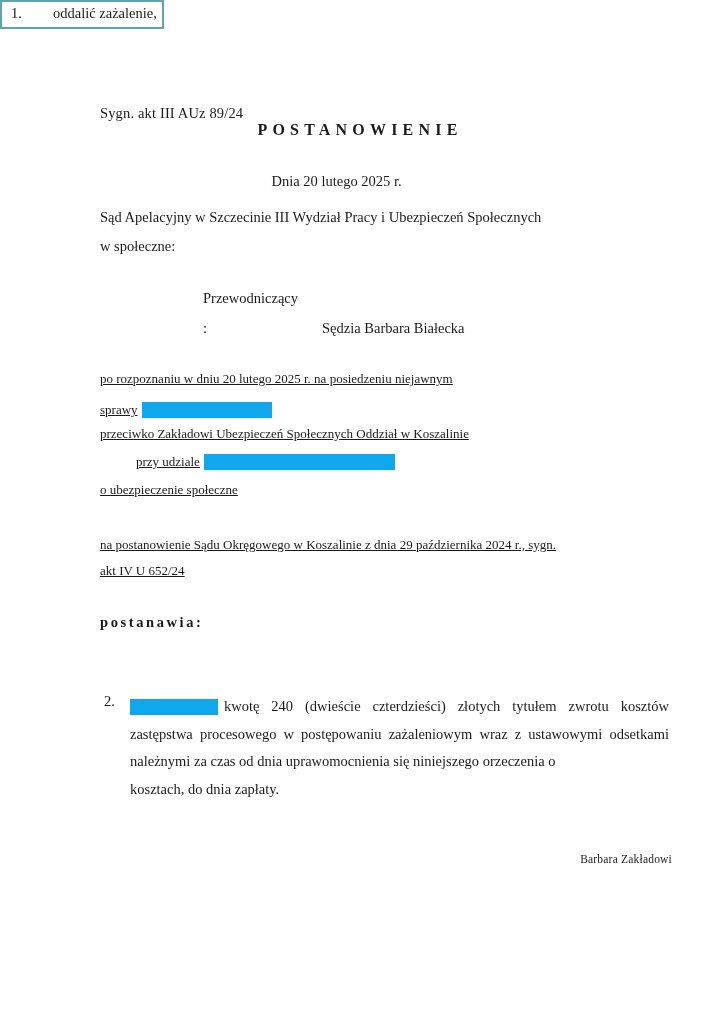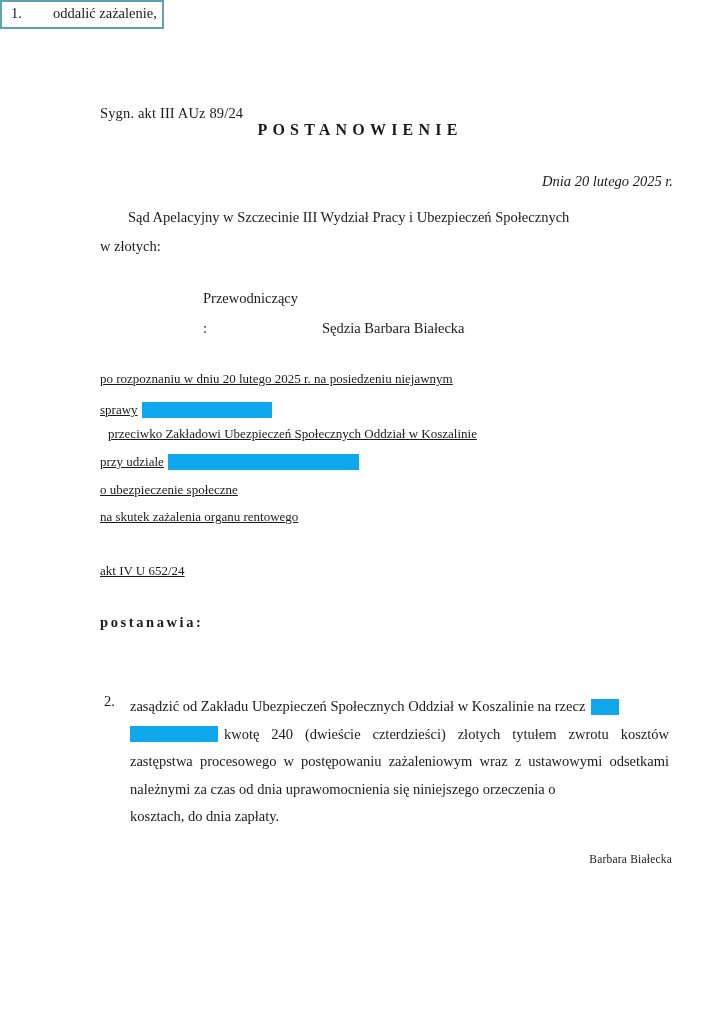--- a/index.html
+++ b/index.html
@@ -41,30 +41,28 @@
     text-align: center;
     font-size: 16px;
     font-weight: bold;
     letter-spacing: 5.2px;
   }
 
   .date-line {
     left: 0;
     right: 47px;
     top: 173px;
-    text-align: right;
-    font-size: 14.5px;
-    font-style: italic;
+    text-align: center;
+    font-size: 14.5px;
   }
 
   .court-line-1 {
     left: 100px;
     top: 209px;
     font-size: 14.5px;
-    margin-left: 28px;
   }
   .court-line-2 {
     left: 100px;
     top: 238px;
     font-size: 14.5px;
   }
 
   .chair-label {
     left: 203px;
     top: 290px;
@@ -82,22 +80,22 @@
   }
 
   .body-line {
     left: 100px;
     font-size: 13px;
     white-space: nowrap;
     text-decoration: underline;
   }
   .l-recog    { top: 371px; }
   .l-case     { top: 402px; }
-  .l-against  { top: 426px; margin-left: 8px; }
-  .l-with     { top: 454px; }
+  .l-against  { top: 426px; }
+  .l-with     { top: 454px; margin-left: 36px; }
   .l-subject  { top: 482px; }
   .l-appeal   { top: 509px; }
   .l-order1   { top: 537px; }
   .l-order2   { top: 563px; }
 
   
   .redaction {
     display: inline-block;
     vertical-align: middle;
     height: 16px;
@@ -178,21 +176,21 @@
 <div class="page">
 
   <div class="abs sygn">Sygn. akt III AUz 89/24</div>
 
   <div class="abs doc-title">POSTANOWIENIE</div>
 
   <div class="abs date-line">Dnia 20 lutego 2025 r.</div>
 
   <div class="abs court-line-1">Sąd Apelacyjny w Szczecinie III Wydział Pracy i Ubezpieczeń Społecznych</div>
 
-  <div class="abs court-line-2">w złotych:</div>
+  <div class="abs court-line-2">w społeczne:</div>
 
   <div class="abs chair-label">Przewodniczący</div>
 
   <div class="abs chair-colon">:</div>
 
   <div class="abs chair-name">Sędzia Barbara Białecka</div>
 
   <div class="abs body-line l-recog">po rozpoznaniu w dniu 20 lutego 2025 r. na posiedzeniu niejawnym</div>
 
   <div class="abs body-line l-case">
@@ -200,41 +198,38 @@
   </div>
 
   <div class="abs body-line l-against">przeciwko Zakładowi Ubezpieczeń Społecznych Oddział w Koszalinie</div>
 
   <div class="abs body-line l-with">
     <span>przy udziale</span><span class="redaction red-inline" style="width: 191px; background-color: rgb(15, 168, 236);"></span>
   </div>
 
   <div class="abs body-line l-subject">o ubezpieczenie społeczne</div>
 
-  <div class="abs body-line l-appeal">na skutek zażalenia organu rentowego</div>
-
+
+  <div class="abs body-line l-order1">na postanowienie  Sądu Okręgowego w Koszalinie z dnia 29 października 2024 r., sygn.</div>
 
   <div class="abs body-line l-order2">akt IV U 652/24</div>
 
   <div class="abs decides">postanawia:</div>
 
   <div class="item-1-box" style="border-color: rgb(95, 163, 176);">
     <span class="item-1-num">1.</span>
     <span class="item-1-text">oddalić zażalenie,</span>
   </div>
 
   <div class="item item-2-num">2.</div>
 
   <div class="item-2-body">
-    <p>
-      <span>zasądzić od Zakładu Ubezpieczeń Społecznych Oddział w Koszalinie na rzecz</span><span class="redaction" style="width: 28px; margin-left: 6px; background-color: rgb(15, 168, 236);"></span>
-    </p>
     <p>
       <span class="redaction" style="width: 88px; margin-right: 6px; background-color: rgb(15, 168, 236);"></span><span>kwotę 240 (dwieście czterdzieści) złotych tytułem zwrotu kosztów zastępstwa procesowego w postępowaniu zażaleniowym wraz z ustawowymi odsetkami należnymi za czas od dnia uprawomocnienia się niniejszego orzeczenia o</span>
     </p>
     <p class="last">
       <span>kosztach, do dnia zapłaty.</span>
     </p>
   </div>
 
-  <div class="abs signature">Barbara Białecka</div>
+  <div class="abs signature">Barbara Zakładowi</div>
 
 </div>
 
 </body></html>

